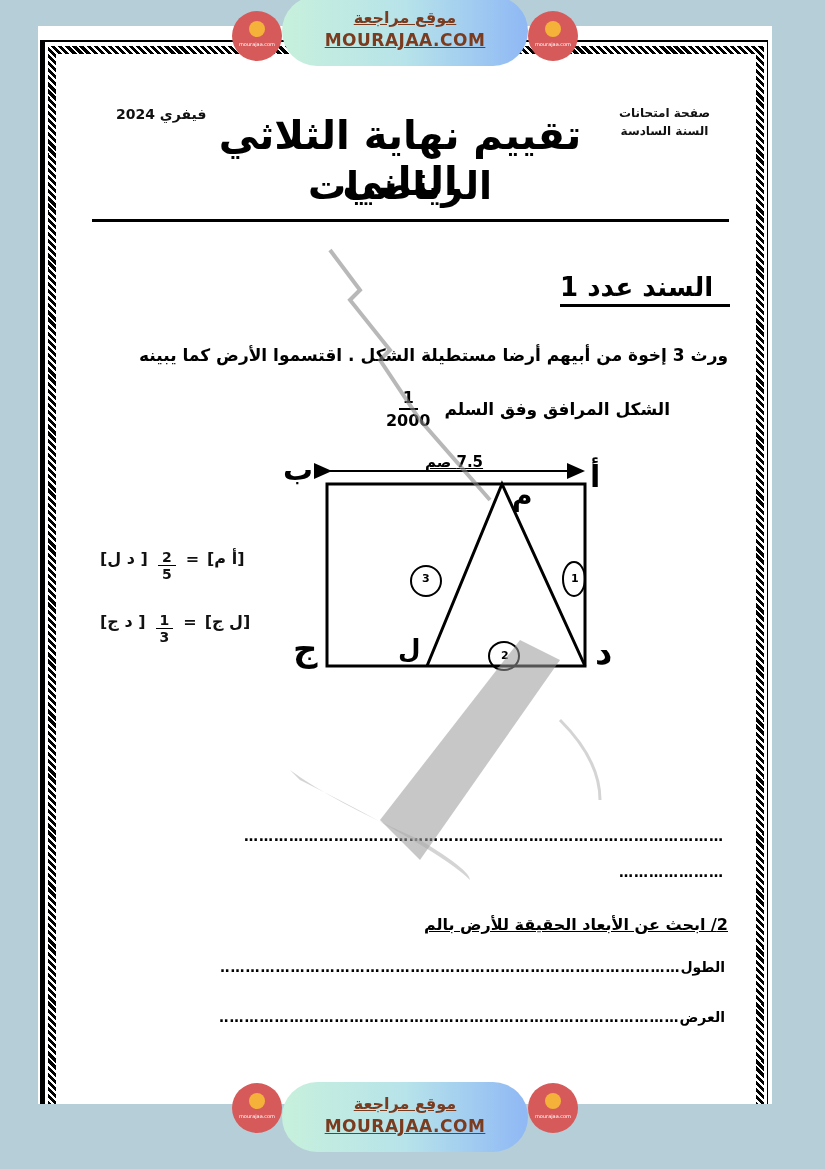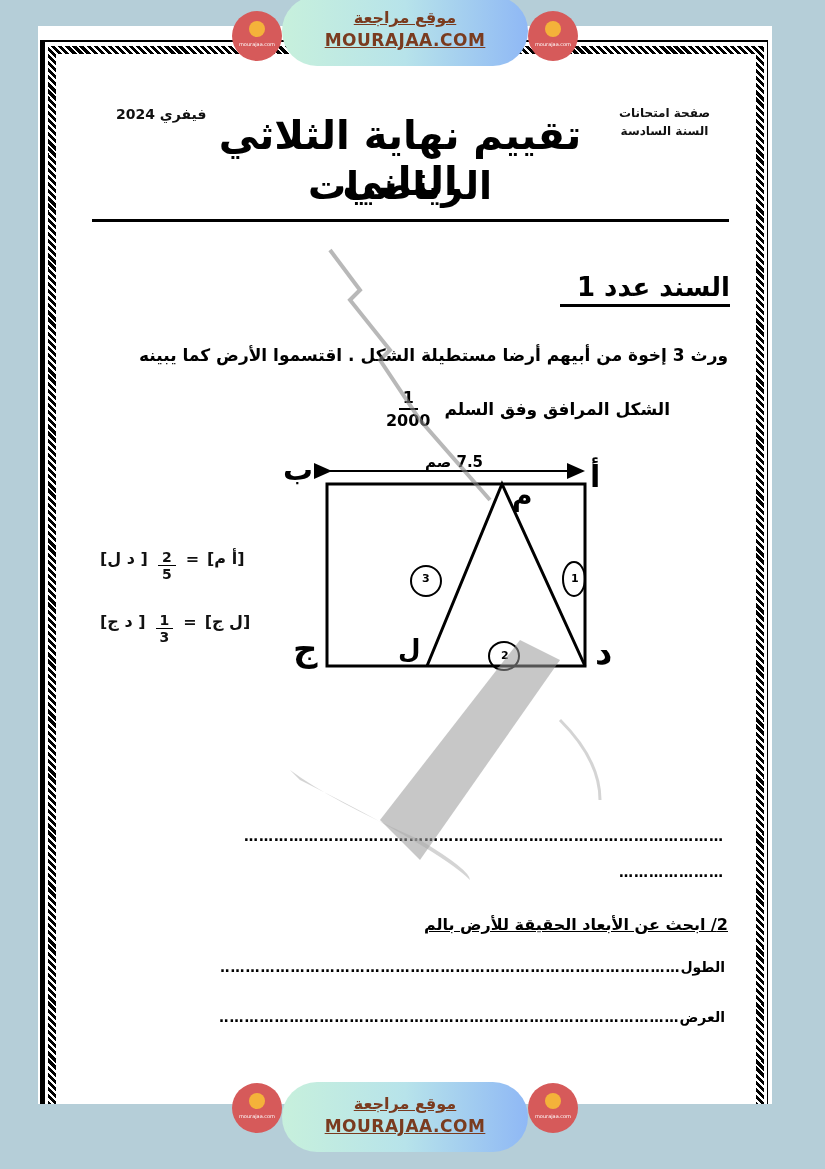--- a/index.html
+++ b/index.html
@@ -25,21 +25,21 @@
     border-bottom:none;
   }
   .content { position:absolute; left:0; top:4px; width:825px; height:1169px; }
 
   .header-left { position:absolute; left:116px; top:102px; font-size:14px; font-weight:bold; direction:rtl; color:#111; }
   .header-right { position:absolute; left:617px; top:100px; font-size:12px; font-weight:bold; direction:rtl; color:#111; line-height:18px; text-align:center; width:95px;}
   .title-main { position:absolute; left:190px; top:108px; width:420px; text-align:center; font-size:40px; font-weight:bold; direction:rtl; color:#000; line-height:46px; font-family:"DejaVu Sans", sans-serif;}
   .title-sub { position:absolute; left:190px; top:160px; width:420px; text-align:center; font-size:38px; font-weight:bold; direction:rtl; color:#000; }
   .title-rule { position:absolute; left:92px; top:215px; width:637px; height:3px; background:#000; }
 
-  .section-title { position:absolute; left:560px; top:268px; width:170px; text-align:right; font-size:26px; font-weight:bold; direction:rtl; border-bottom:3px solid #000; padding-bottom:2px; color:#000;}
+  .section-title { position:absolute; left:560px; top:268px; width:170px; text-align:left; font-size:26px; font-weight:bold; direction:rtl; border-bottom:3px solid #000; padding-bottom:2px; color:#000;}
   .para { position:absolute; left:100px; width:628px; text-align:right; direction:rtl; font-weight:bold; font-size:17px; color:#000; }
   .p1 { top:341px; }
   .p2 { top:384px; left:200px; width:470px; }
   .frac { display:inline-flex; flex-direction:column; align-items:center; vertical-align:middle; font-size:16px; font-weight:bold; margin:0 8px; }
   .frac .num { border-bottom:2px solid #000; padding:0 4px; line-height:20px; }
   .frac .den { line-height:22px; }
 
   .diagram { position:absolute; left:280px; top:445px; width:340px; height:230px; }
 
   .ratio { position:absolute; left:100px; font-size:16px; font-weight:bold; display:flex; align-items:flex-start; gap:8px; color:#111; direction:ltr;}
@@ -105,21 +105,21 @@
         <path d="M0,1 L9,5 L0,9 Z" fill="#000"></path>
       </marker>
     </defs>
     <line x1="50" y1="22" x2="303" y2="22" stroke="#000" stroke-width="2" marker-end="url(#arr)" marker-start="url(#arr)"></line>
     <rect x="47" y="35" width="258" height="182" fill="none" stroke="#000" stroke-width="3"></rect>
     <polyline points="147,217 222,35 305,217" fill="none" stroke="#000" stroke-width="3"></polyline>
     <ellipse cx="146" cy="132" rx="15" ry="15" fill="none" stroke="#000" stroke-width="2"></ellipse>
     <ellipse cx="294" cy="130" rx="11" ry="17" fill="none" stroke="#000" stroke-width="2"></ellipse>
     <ellipse cx="224" cy="207" rx="15" ry="14" fill="none" stroke="#000" stroke-width="2"></ellipse>
   </svg>
-  <div style="position:absolute;left:425px;top:449px;font-size:15px;font-weight:bold;direction:rtl;">7.5 صم</div>
+  <div style="position:absolute;left:425px;top:449px;font-size:15px;font-weight:bold;direction:rtl;text-decoration:underline;">7.5 صم</div>
   <div style="position:absolute;left:590px;top:455px;font-size:30px;font-weight:bold;">أ</div>
   <div style="position:absolute;left:283px;top:448px;font-size:30px;font-weight:bold;">ب</div>
   <div style="position:absolute;left:293px;top:625px;font-size:34px;font-weight:bold;">ج</div>
   <div style="position:absolute;left:595px;top:628px;font-size:34px;font-weight:bold;">د</div>
   <div style="position:absolute;left:512px;top:475px;font-size:28px;font-weight:bold;">م</div>
   <div style="position:absolute;left:398px;top:630px;font-size:26px;font-weight:bold;">ل</div>
   <div style="position:absolute;left:422px;top:568px;font-size:11px;font-weight:bold;">3</div>
   <div style="position:absolute;left:571px;top:568px;font-size:11px;font-weight:bold;">1</div>
   <div style="position:absolute;left:501px;top:645px;font-size:11px;font-weight:bold;">2</div>
 

